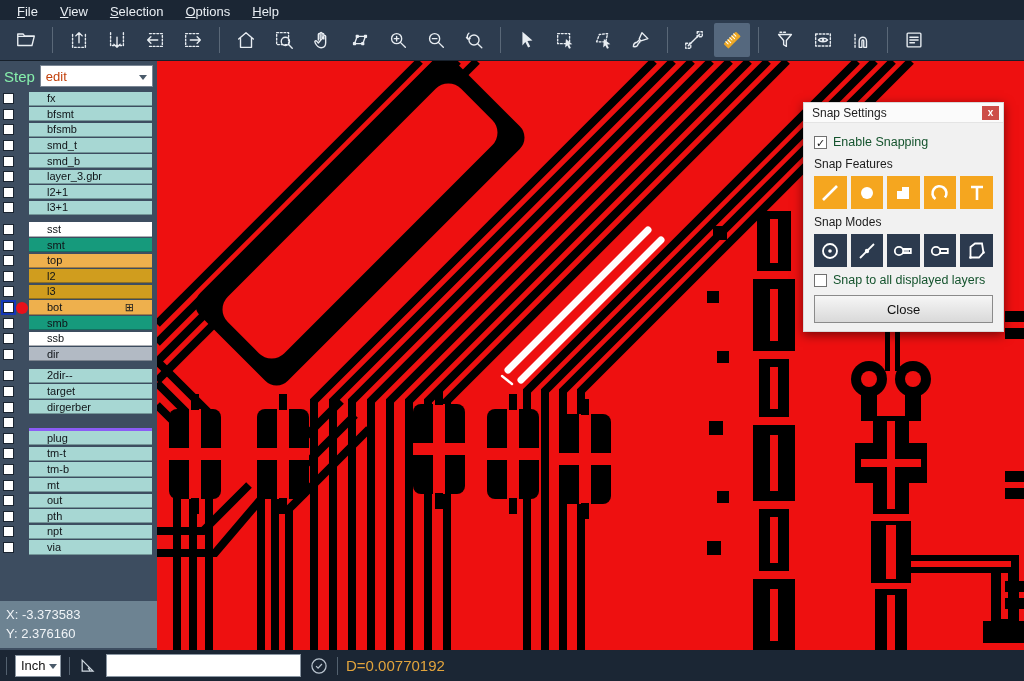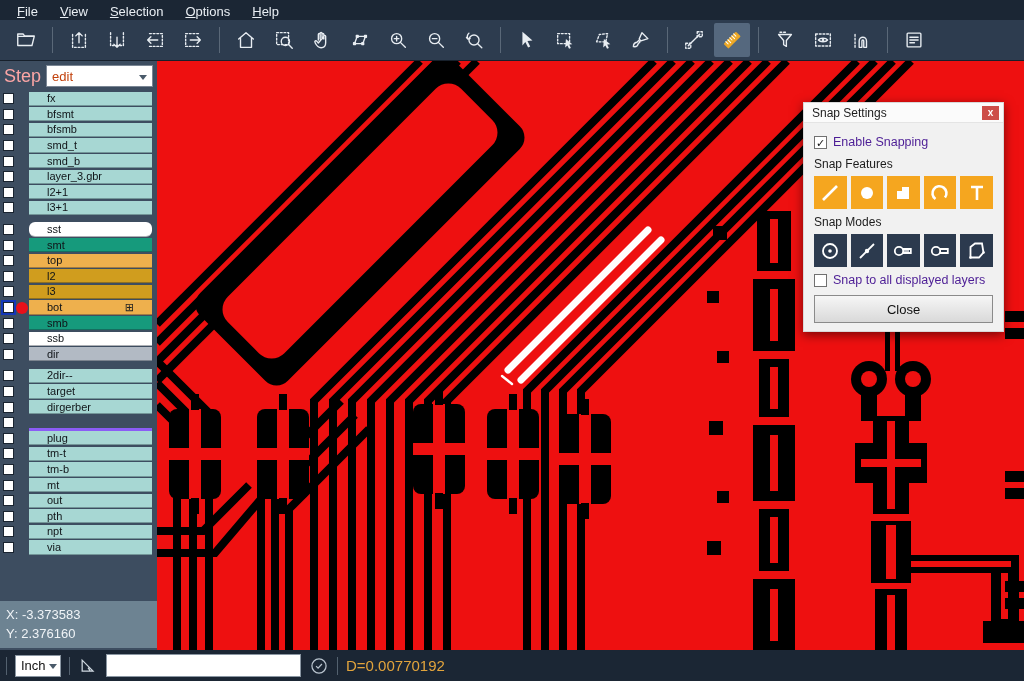--- a/index.html
+++ b/index.html
@@ -14,21 +14,21 @@
     background:#2d3c4f; display:flex; align-items:center; padding-left:8px; gap:2px;
     border-bottom:1px solid #17202b; }
   .tool { width:36px; height:34px; display:flex; align-items:center; justify-content:center;
     border-radius:2px; color:#e3eaf1; }
   .tool.active { background:#55687e; }
   .tsep { width:1px; height:26px; background:#5a6878; margin:0 6px; }
 
   .sidebar { position:absolute; left:0; top:61px; width:157px; height:589px;
     background:#3d4d60; }
   .step-row { height:30px; display:flex; align-items:center; padding:0 4px; gap:5px; }
-  .step-label { color:#fca5a5; font-size:18px; }
+  .step-label { color:#86efac; font-size:15px; }
   .step-select { flex:1; height:22px; background:#fff; border:1px solid #7a8694;
     display:flex; align-items:center; font-size:13px; color:#c2410c; padding-left:5px;
     position:relative; }
   .step-select .chev { position:absolute; right:5px; top:9px; width:0; height:0;
     border-left:4px solid transparent; border-right:4px solid transparent;
     border-top:5px solid #4a5a6a; }
   .layer-group { margin-bottom:6px; }
   .layer-row { height:15.6px; display:flex; align-items:center; }
   .cbx { width:11px; height:11px; background:#fff; border:1px solid #1a2430;
     margin-left:3px; flex:none; }
@@ -63,21 +63,21 @@
   .dialog-title { height:20px; background:#fbfbfb; display:flex; align-items:center;
     padding-left:8px; font-size:12px; color:#1c1c1c; position:relative;
     border-bottom:1px solid #e4e4e4; }
   .dialog-close { position:absolute; right:4px; top:3px; width:17px; height:14px;
     background:#cd4d48; color:#fff; font-size:10px; font-weight:bold; display:flex;
     align-items:center; justify-content:center; line-height:1; }
   .dialog-body { padding:8px 10px 8px; }
   .check-row { display:flex; align-items:center; gap:6px; margin:4px 0 8px; }
   .dcbx { width:13px; height:13px; background:#fff; border:1px solid #707070;
     font-size:11px; line-height:12px; text-align:center; color:#111; flex:none; }
-  .check-label { font-size:12.5px; color:#4c1d95; }
+  .check-label { font-size:12.5px; color:#14532d; }
   .section-label { font-size:12px; color:#1c1c1c; margin:4px 0 5px; }
   .btnrow { display:flex; gap:4px; margin-bottom:6px; }
   .snap-btn { width:33px; height:33px; display:flex; align-items:center; justify-content:center; }
   .snap-btn.feature { background:#f5a61f; }
   .snap-btn.mode { background:#2c3a4e; }
   .close-btn { width:100%; height:28px; background:linear-gradient(#f6f6f6,#d9d9d9);
     border:1px solid #8a8a8a; font-size:13px; color:#111; display:flex;
     align-items:center; justify-content:center; margin-top:4px; }
 </style>
 </head>
@@ -282,21 +282,21 @@
         <div class="layer-row">
           <span class="cbx"></span>
           <span class="dot-slot"></span>
           <span class="layer-label" style="background: rgb(167, 215, 211);">l3+1</span>
         </div>
       </div>
       <div class="layer-group">
         <div class="layer-row">
           <span class="cbx"></span>
           <span class="dot-slot"></span>
-          <span class="layer-label" style="background: rgb(255, 255, 255); border-radius: 6px;">sst</span>
+          <span class="layer-label" style="background: rgb(255, 255, 255);">sst</span>
         </div>
         <div class="layer-row">
           <span class="cbx"></span>
           <span class="dot-slot"></span>
           <span class="layer-label" style="background: rgb(22, 154, 124);">smt</span>
         </div>
         <div class="layer-row">
           <span class="cbx"></span>
           <span class="dot-slot"></span>
           <span class="layer-label" style="background: rgb(238, 176, 77);">top</span>

